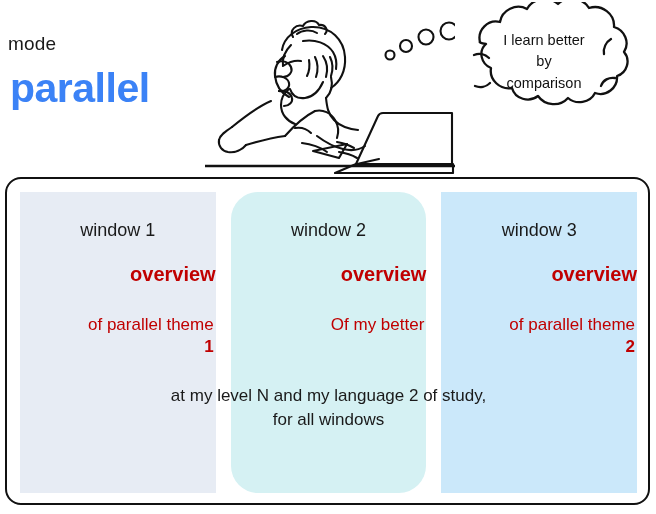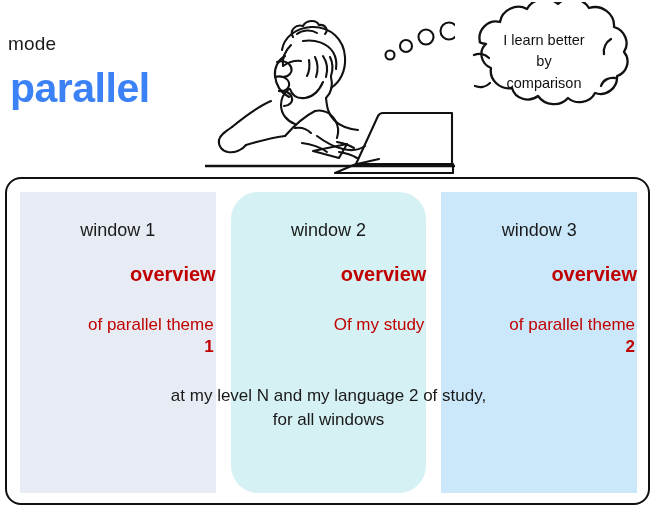--- a/index.html
+++ b/index.html
@@ -275,21 +275,21 @@
     <div class="overview-desc">
       <span class="txt2">of parallel theme</span>
       <span class="num">1</span>
     </div>
   </div>
 
   <div class="panel panel-2">
     <div class="window-title">window 2</div>
     <div class="overview-label">overview</div>
     <div class="overview-desc">
-      <span class="txt2">Of my study</span>
+      <span class="txt2">Of my better</span>
     </div>
   </div>
 
   <div class="panel panel-3">
     <div class="window-title">window 3</div>
     <div class="overview-label">overview</div>
     <div class="overview-desc">
       <span class="txt2">of parallel theme</span>
       <span class="num">2</span>
     </div>

